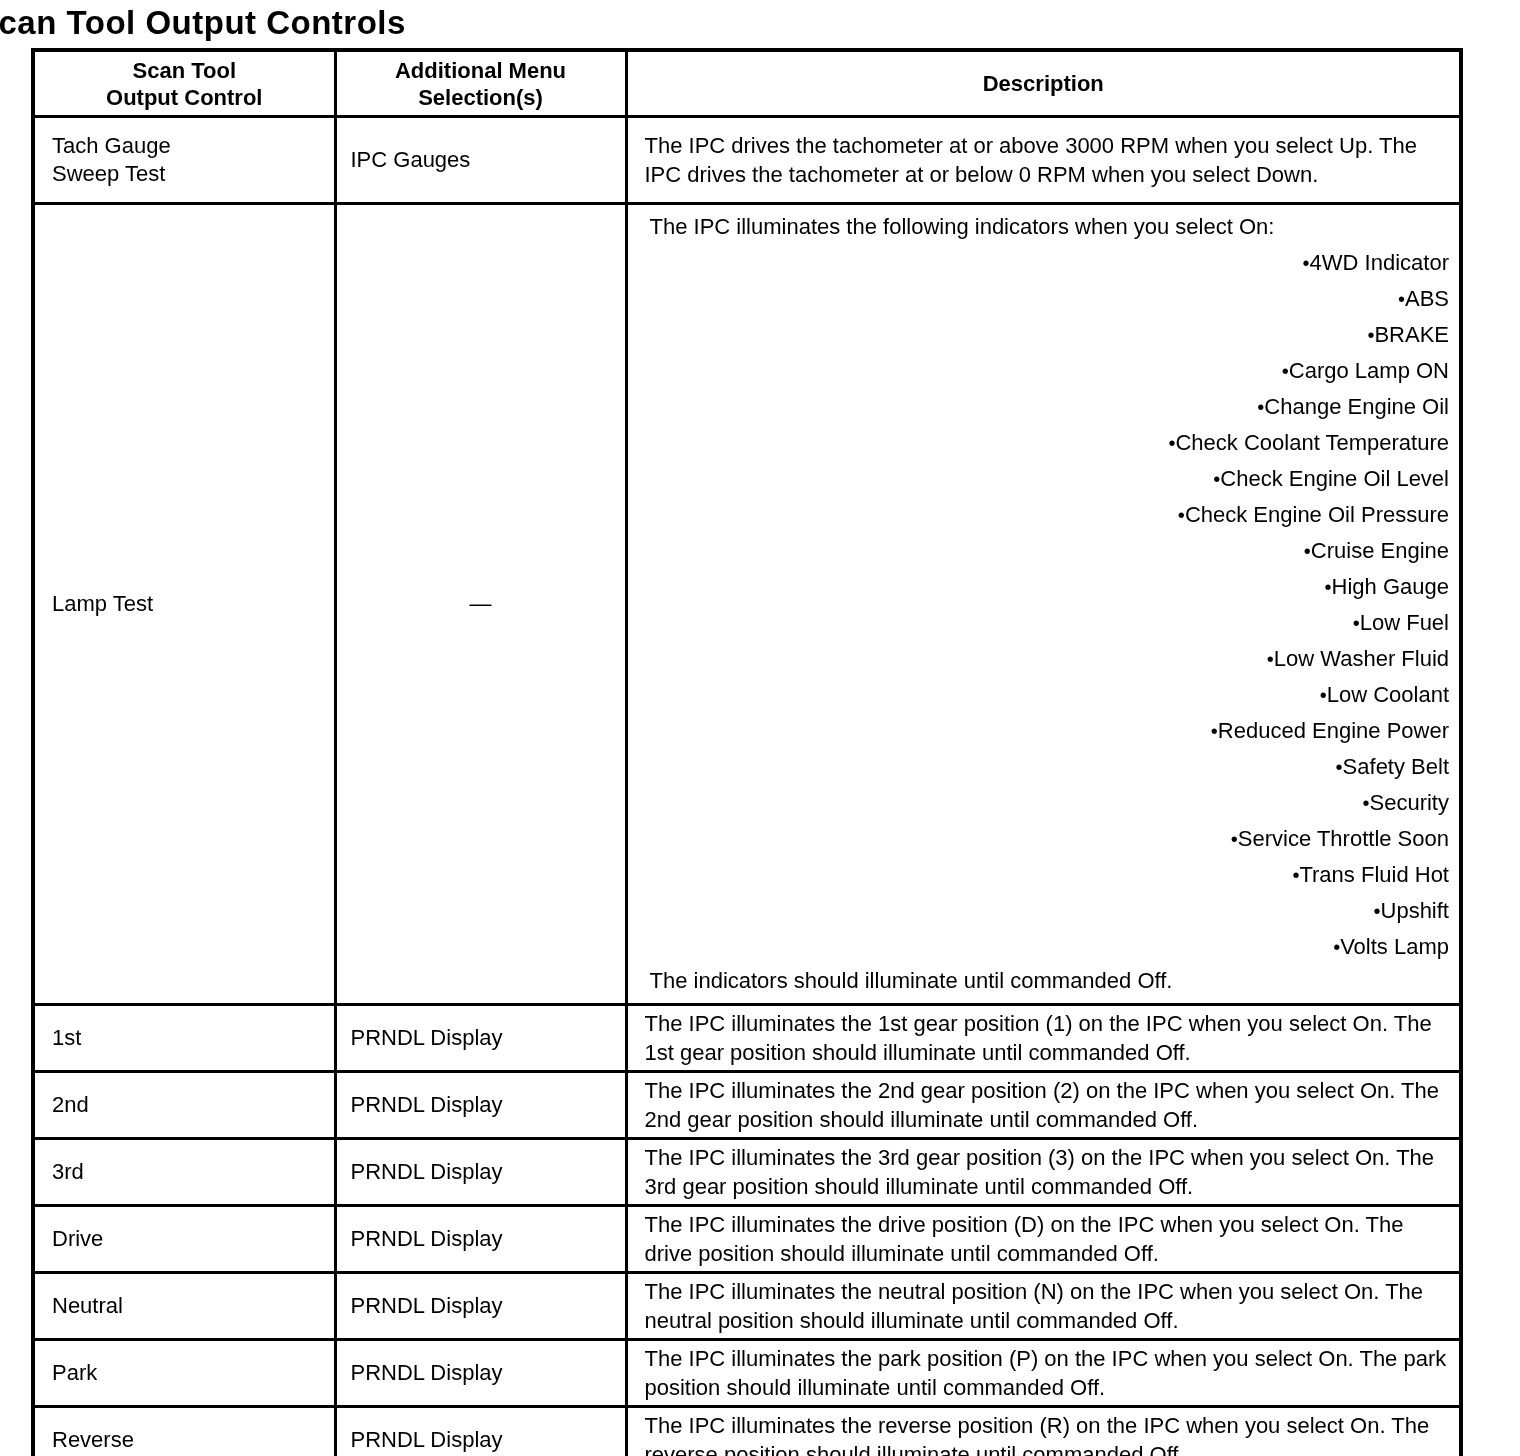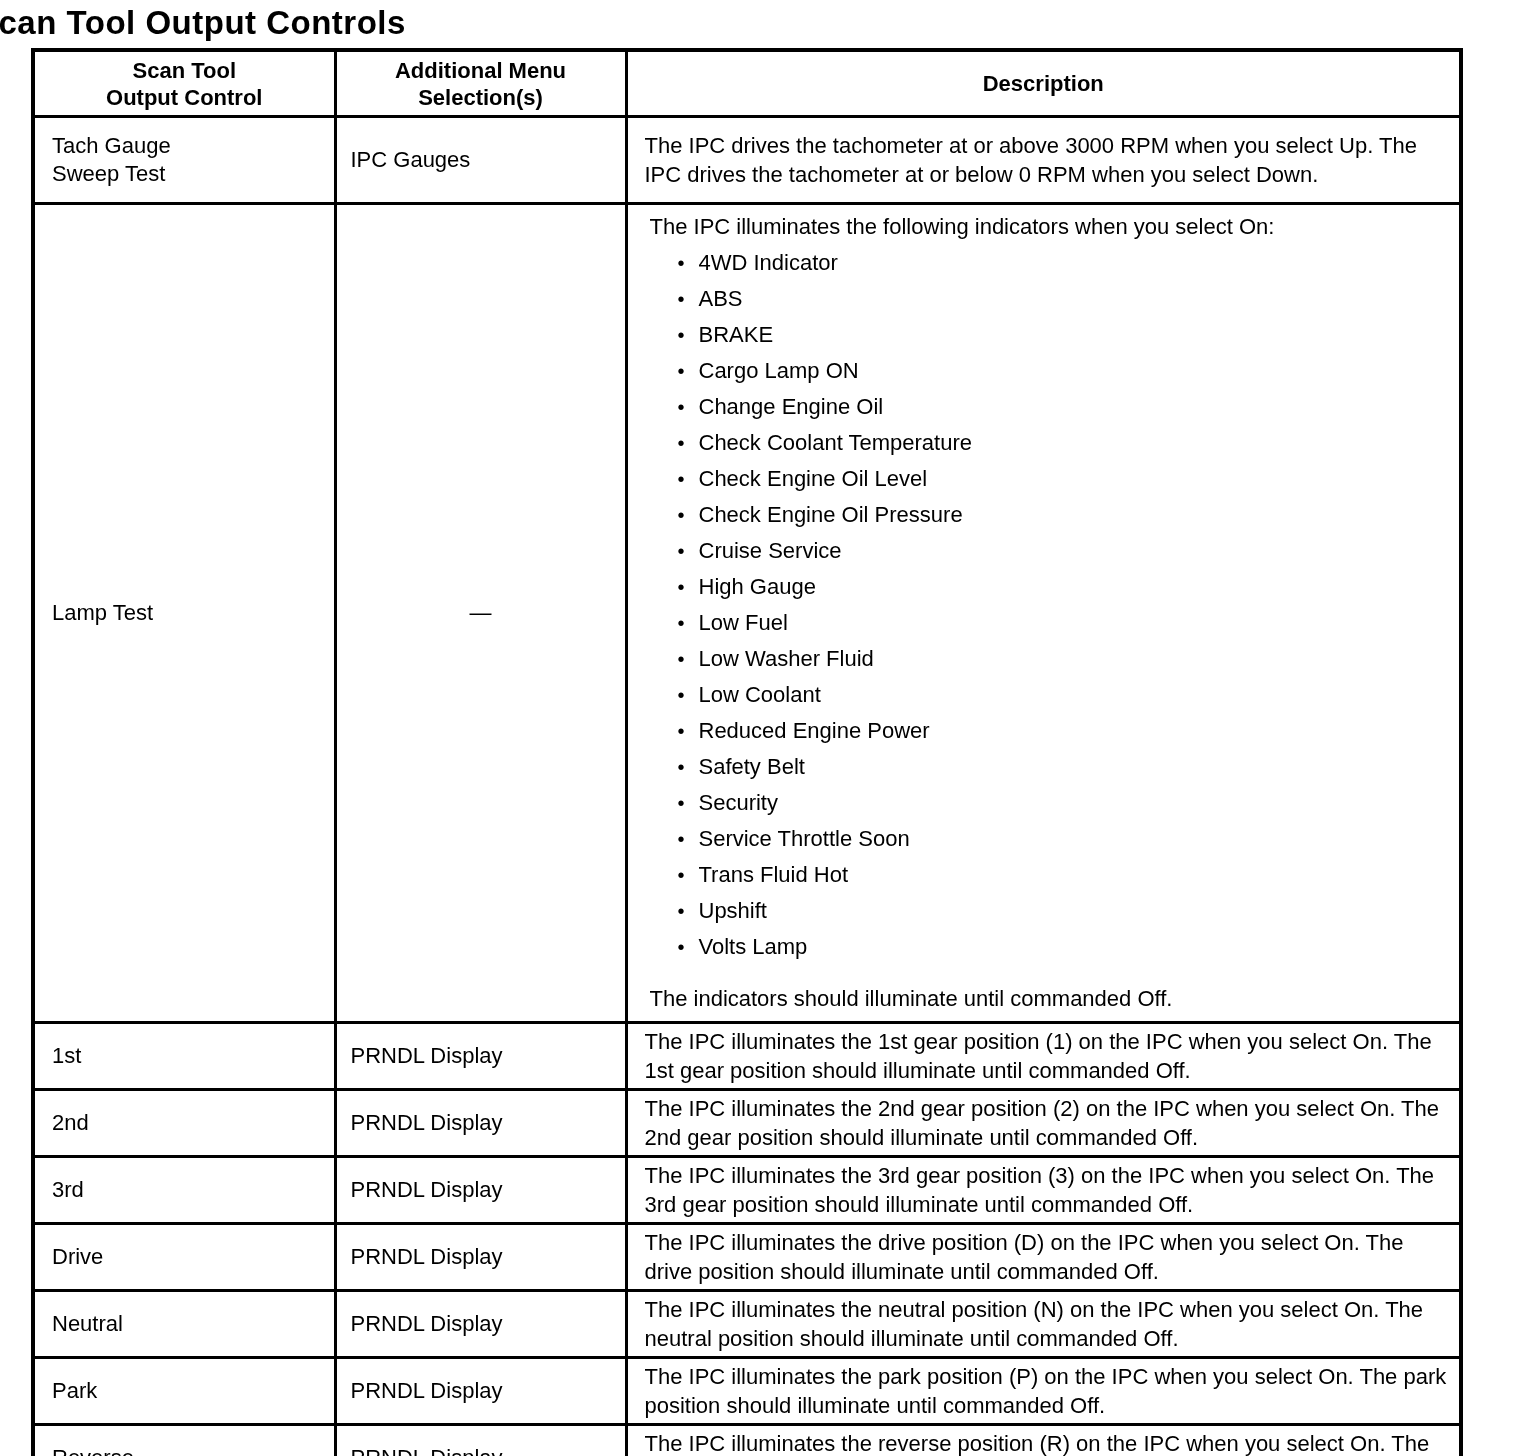--- a/index.html
+++ b/index.html
@@ -67,22 +67,23 @@
     line-height: 29px;
   }
   td.desc-lamp {
     padding: 6px 10px 6px 22px;
   }
   .intro, .outro {
     line-height: 32px;
   }
   ul.indicators {
     list-style: none;
-    margin: 2px 0 18px 0;
+    margin: 2px 0 0 0;
     padding: 0 0 0 28px;
+    text-align: right;
   }
   ul.indicators li {
     line-height: 35px;
   }
   ul.indicators li::before {
     content: "\2022";
     display: inline-block;
     width: 21px;
     font-size: 20px;
   }
@@ -127,21 +128,21 @@
           <div class="intro">The IPC illuminates the following indicators when you select On:</div>
           <ul class="indicators">
             <li><span>4WD Indicator</span></li>
             <li><span>ABS</span></li>
             <li><span>BRAKE</span></li>
             <li><span>Cargo Lamp ON</span></li>
             <li><span>Change Engine Oil</span></li>
             <li><span>Check Coolant Temperature</span></li>
             <li><span>Check Engine Oil Level</span></li>
             <li><span>Check Engine Oil Pressure</span></li>
-            <li><span>Cruise Service</span></li>
+            <li><span>Cruise Engine</span></li>
             <li><span>High Gauge</span></li>
             <li><span>Low Fuel</span></li>
             <li><span>Low Washer Fluid</span></li>
             <li><span>Low Coolant</span></li>
             <li><span>Reduced Engine Power</span></li>
             <li><span>Safety Belt</span></li>
             <li><span>Security</span></li>
             <li><span>Service Throttle Soon</span></li>
             <li><span>Trans Fluid Hot</span></li>
             <li><span>Upshift</span></li>

